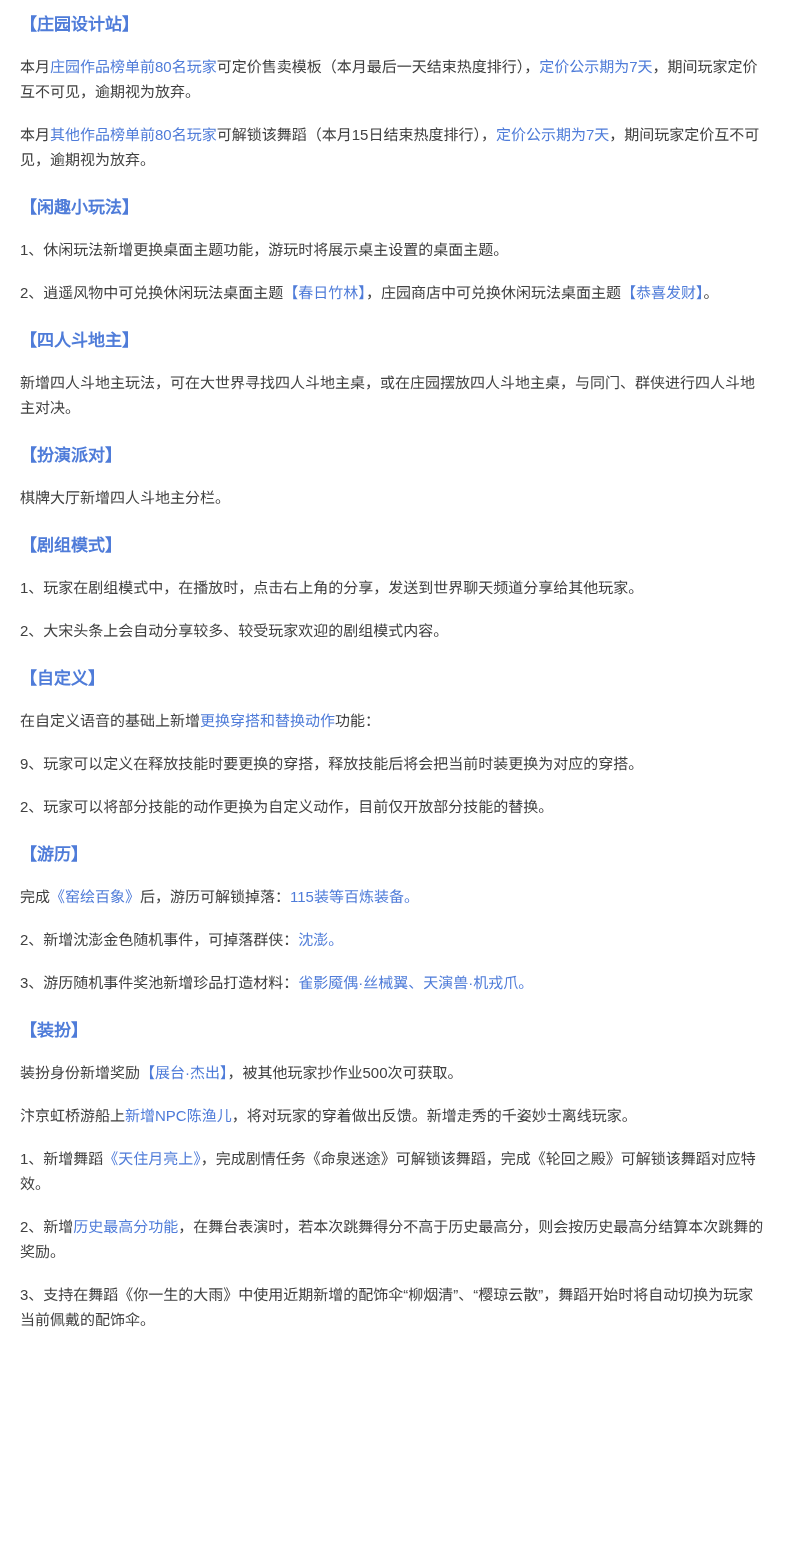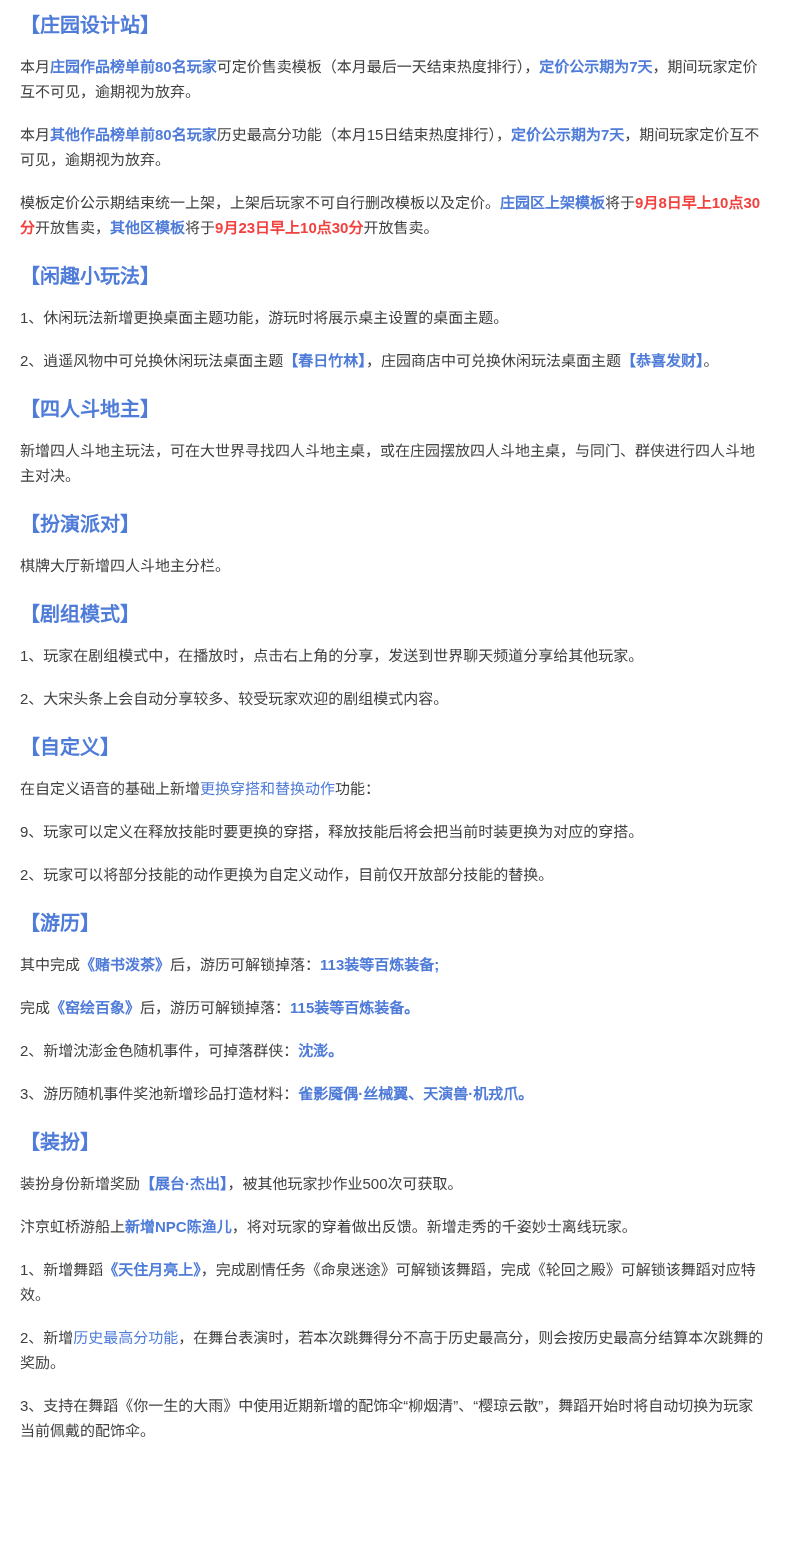--- a/index.html
+++ b/index.html
@@ -17,60 +17,58 @@
     font-size:15px;
     width:787px;
     min-height:1568px;
   }
   main{
     padding:8px 20px 24px 20px;
     width:787px;
   }
   .section-header{
     color:var(--blue);
-    font-size:20px;
+    font-size:17px;
     font-weight:bold;
     margin:25px 0 18px 0;
     line-height:22px;
   }
   .section-header:first-child{margin-top:6px;}
   .para{
     margin:0 0 18px 0;
     line-height:25px;
     word-break:break-all;
   }
   .run{white-space:pre-wrap;}
-  .blue-bold{color:var(--blue);font-weight:bold;}
+  .blue-bold{color:var(--blue);font-weight:normal;}
   .blue{color:var(--blue);text-align:center;}
   .red-bold{color:var(--red);font-weight:bold;}
 </style>
 </head>
 <body>
 
 <main>
     <h3 class="section-header">【庄园设计站】</h3>
     <p class="para"><span class="run">本月</span><span class="run blue-bold">庄园作品榜单前80名玩家</span><span class="run">可定价售卖模板（本月最后一天结束热度排行），</span><span class="run blue-bold">定价公示期为7天</span><span class="run">，期间玩家定价互不可见，逾期视为放弃。</span></p>
-    <p class="para"><span class="run">本月</span><span class="run blue-bold">其他作品榜单前80名玩家</span><span class="run">历史最高分功能（本月15日结束热度排行），</span><span class="run blue-bold">定价公示期为7天</span><span class="run">，期间玩家定价互不可见，逾期视为放弃。</span></p>
-    <p class="para"><span class="run">模板定价公示期结束统一上架，上架后玩家不可自行删改模板以及定价。</span><span class="run blue-bold">庄园区上架模板</span><span class="run">将于</span><span class="run red-bold">9月8日早上10点30分</span><span class="run">开放售卖，</span><span class="run blue-bold">其他区模板</span><span class="run">将于</span><span class="run red-bold">9月23日早上10点30分</span><span class="run">开放售卖。</span></p>
+    <p class="para"><span class="run">本月</span><span class="run blue-bold">其他作品榜单前80名玩家</span><span class="run">可解锁该舞蹈（本月15日结束热度排行），</span><span class="run blue-bold">定价公示期为7天</span><span class="run">，期间玩家定价互不可见，逾期视为放弃。</span></p>
     <h3 class="section-header">【闲趣小玩法】</h3>
     <p class="para"><span class="run">1、休闲玩法新增更换桌面主题功能，游玩时将展示桌主设置的桌面主题。</span></p>
     <p class="para"><span class="run">2、逍遥风物中可兑换休闲玩法桌面主题</span><span class="run blue-bold">【春日竹林】</span><span class="run">，庄园商店中可兑换休闲玩法桌面主题</span><span class="run blue-bold">【恭喜发财】</span><span class="run">。</span></p>
     <h3 class="section-header">【四人斗地主】</h3>
     <p class="para"><span class="run">新增四人斗地主玩法，可在大世界寻找四人斗地主桌，或在庄园摆放四人斗地主桌，与同门、群侠进行四人斗地主对决。</span></p>
     <h3 class="section-header">【扮演派对】</h3>
     <p class="para"><span class="run">棋牌大厅新增四人斗地主分栏。</span></p>
     <h3 class="section-header">【剧组模式】</h3>
     <p class="para"><span class="run">1、玩家在剧组模式中，在播放时，点击右上角的分享，发送到世界聊天频道分享给其他玩家。</span></p>
     <p class="para"><span class="run">2、大宋头条上会自动分享较多、较受玩家欢迎的剧组模式内容。</span></p>
     <h3 class="section-header">【自定义】</h3>
     <p class="para"><span class="run">在自定义语音的基础上新增</span><span class="run blue">更换穿搭和替换动作</span><span class="run">功能：</span></p>
     <p class="para"><span class="run">9、玩家可以定义在释放技能时要更换的穿搭，释放技能后将会把当前时装更换为对应的穿搭。</span></p>
     <p class="para"><span class="run">2、玩家可以将部分技能的动作更换为自定义动作，目前仅开放部分技能的替换。</span></p>
     <h3 class="section-header">【游历】</h3>
-    <p class="para"><span class="run">其中完成</span><span class="run blue-bold">《赌书泼茶》</span><span class="run">后，游历可解锁掉落：</span><span class="run blue-bold">113装等百炼装备;</span></p>
     <p class="para"><span class="run">完成</span><span class="run blue-bold">《窑绘百象》</span><span class="run">后，游历可解锁掉落：</span><span class="run blue-bold">115装等百炼装备。</span></p>
     <p class="para"><span class="run">2、新增沈澎金色随机事件，可掉落群侠：</span><span class="run blue-bold">沈澎。</span></p>
     <p class="para"><span class="run">3、游历随机事件奖池新增珍品打造材料：</span><span class="run blue-bold">雀影魇偶·丝械翼、天演兽·机戎爪。</span></p>
     <h3 class="section-header">【装扮】</h3>
     <p class="para"><span class="run">装扮身份新增奖励</span><span class="run blue-bold">【展台·杰出】</span><span class="run">，被其他玩家抄作业500次可获取。</span></p>
     <p class="para"><span class="run">汴京虹桥游船上</span><span class="run blue-bold">新增NPC陈渔儿</span><span class="run">，将对玩家的穿着做出反馈。新增走秀的千姿妙士离线玩家。</span></p>
     <p class="para"><span class="run">1、新增舞蹈</span><span class="run blue-bold">《天住月亮上》</span><span class="run">，完成剧情任务《命泉迷途》可解锁该舞蹈，完成《轮回之殿》可解锁该舞蹈对应特效。</span></p>
     <p class="para"><span class="run">2、新增</span><span class="run blue">历史最高分功能</span><span class="run">，在舞台表演时，若本次跳舞得分不高于历史最高分，则会按历史最高分结算本次跳舞的奖励。</span></p>
     <p class="para"><span class="run">3、支持在舞蹈《你一生的大雨》中使用近期新增的配饰伞“柳烟清”、“樱琼云散”，舞蹈开始时将自动切换为玩家当前佩戴的配饰伞。</span></p>
   </main>

